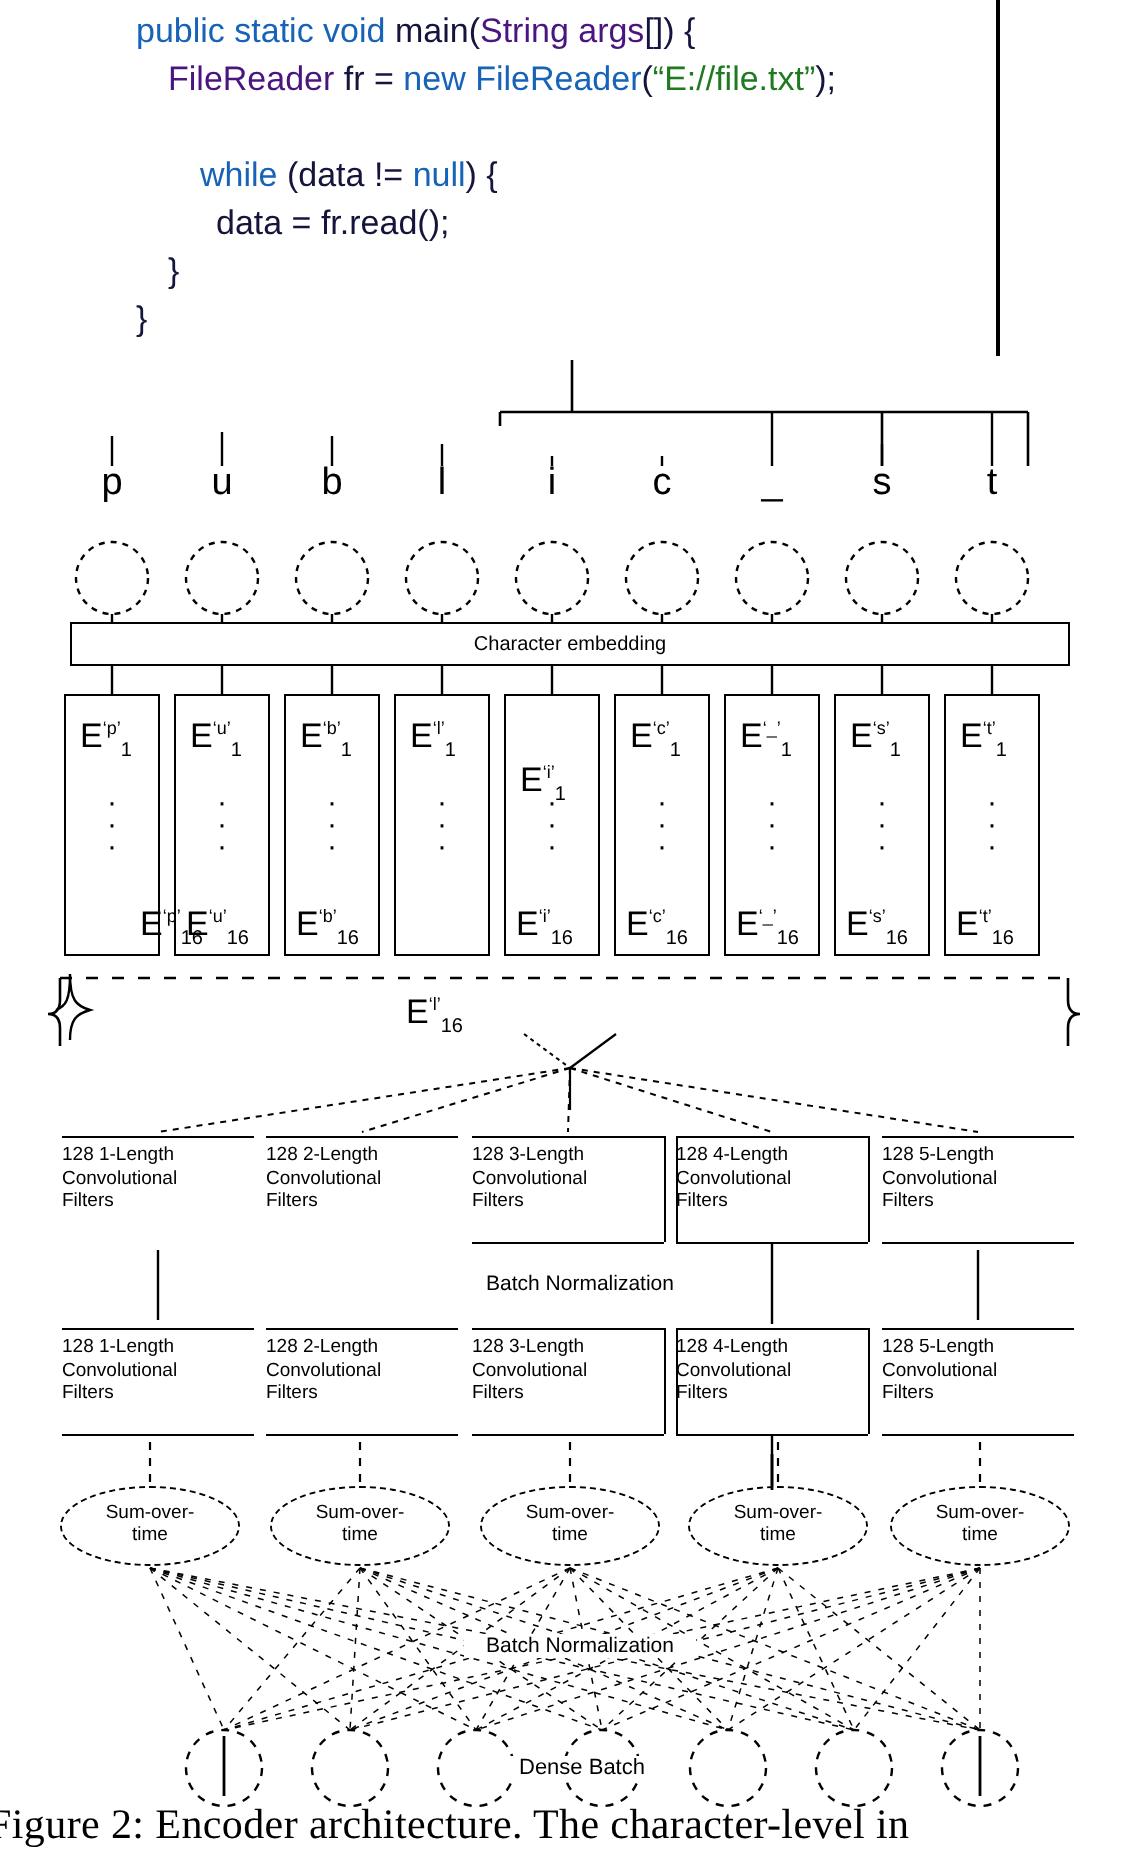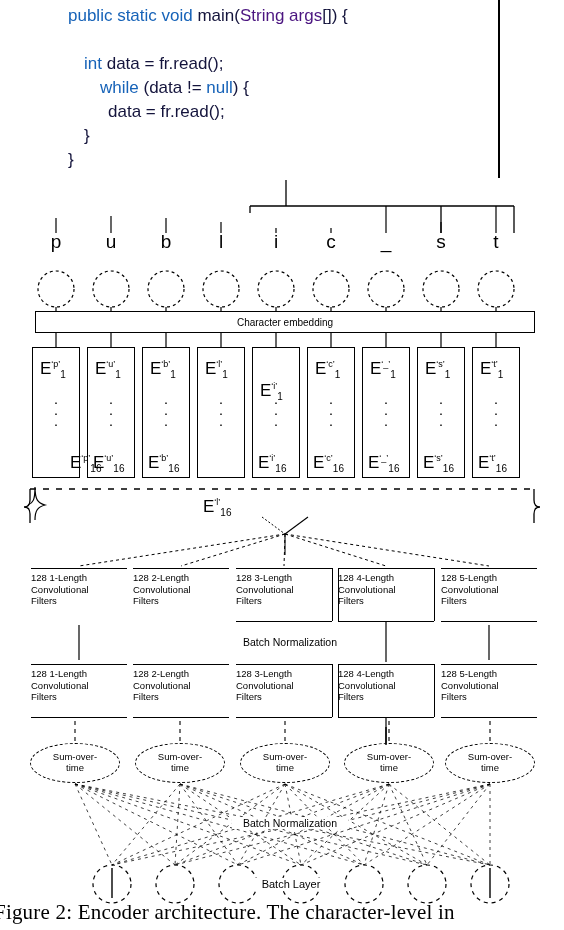--- a/index.html
+++ b/index.html
@@ -73,21 +73,21 @@
     color:#000;white-space:nowrap;letter-spacing:0.2px;
   }
 </style>
 </head>
 <body>
 
 <div id="root">
 
   <div class="code-box">
     <div class="code-line l1"><span class="kw">public static void </span><span class="pl">main</span><span class="pl">(</span><span class="cls">String args</span><span class="pl">[]) {</span></div>
-    <div class="code-line l3"><span class="kw">int </span><span class="pl">data = fr.read();</span></div>
+    <div class="code-line l2"><span class="cls">FileReader</span><span class="pl"> fr </span><span class="pl">= </span><span class="kw">new </span><span class="kw">FileReader</span><span class="pl">(</span><span class="str">“E://file.txt”</span><span class="pl">);</span></div>
     <div class="code-line l4"><span class="kw">while </span><span class="pl">(data != </span><span class="kw">null</span><span class="pl">) {</span></div>
     <div class="code-line l5"><span class="pl">data = fr.read();</span></div>
     <div class="code-line l6"><span class="pl">}</span></div>
     <div class="code-line l7"><span class="pl">}</span></div>
   </div>
 
   <svg class="layer" viewBox="0 0 564 930" xmlns="http://www.w3.org/2000/svg">
     <g id="gen-connectors" stroke="#000" fill="none">
         <path d="M 286 180 L 286 206" stroke="#000" stroke-width="1.3"></path>
         <path d="M 250 206 L 514 206" stroke="#000" stroke-width="1.3"></path>
@@ -377,17 +377,17 @@
       </div>
       <div style="position: absolute; left: 445px; top: 743px; width: 90px; height: 40px; border: 1.3px dashed rgb(0, 0, 0); border-radius: 50%; box-sizing: border-box;"></div>
       <div class="ellipse-label" style="left: 448px; top: 751px;">
         <div>Sum-over-</div>
         <div>time</div>
       </div>
     </div>
 
   <div class="midlabel" style="left:232px;top:817px;width:110px;">Batch Normalization</div>
 
-  <div class="midlabel" style="left:248px;top:878px;width:80px;font-size:11px;">Batch Layer</div>
+  <div class="midlabel" style="left:248px;top:878px;width:80px;font-size:11px;">Dense Batch</div>
 
   <div class="caption">Figure 2:   Encoder   architecture.    The   character-level   in</div>
 
 </div>
 
 </body></html>

